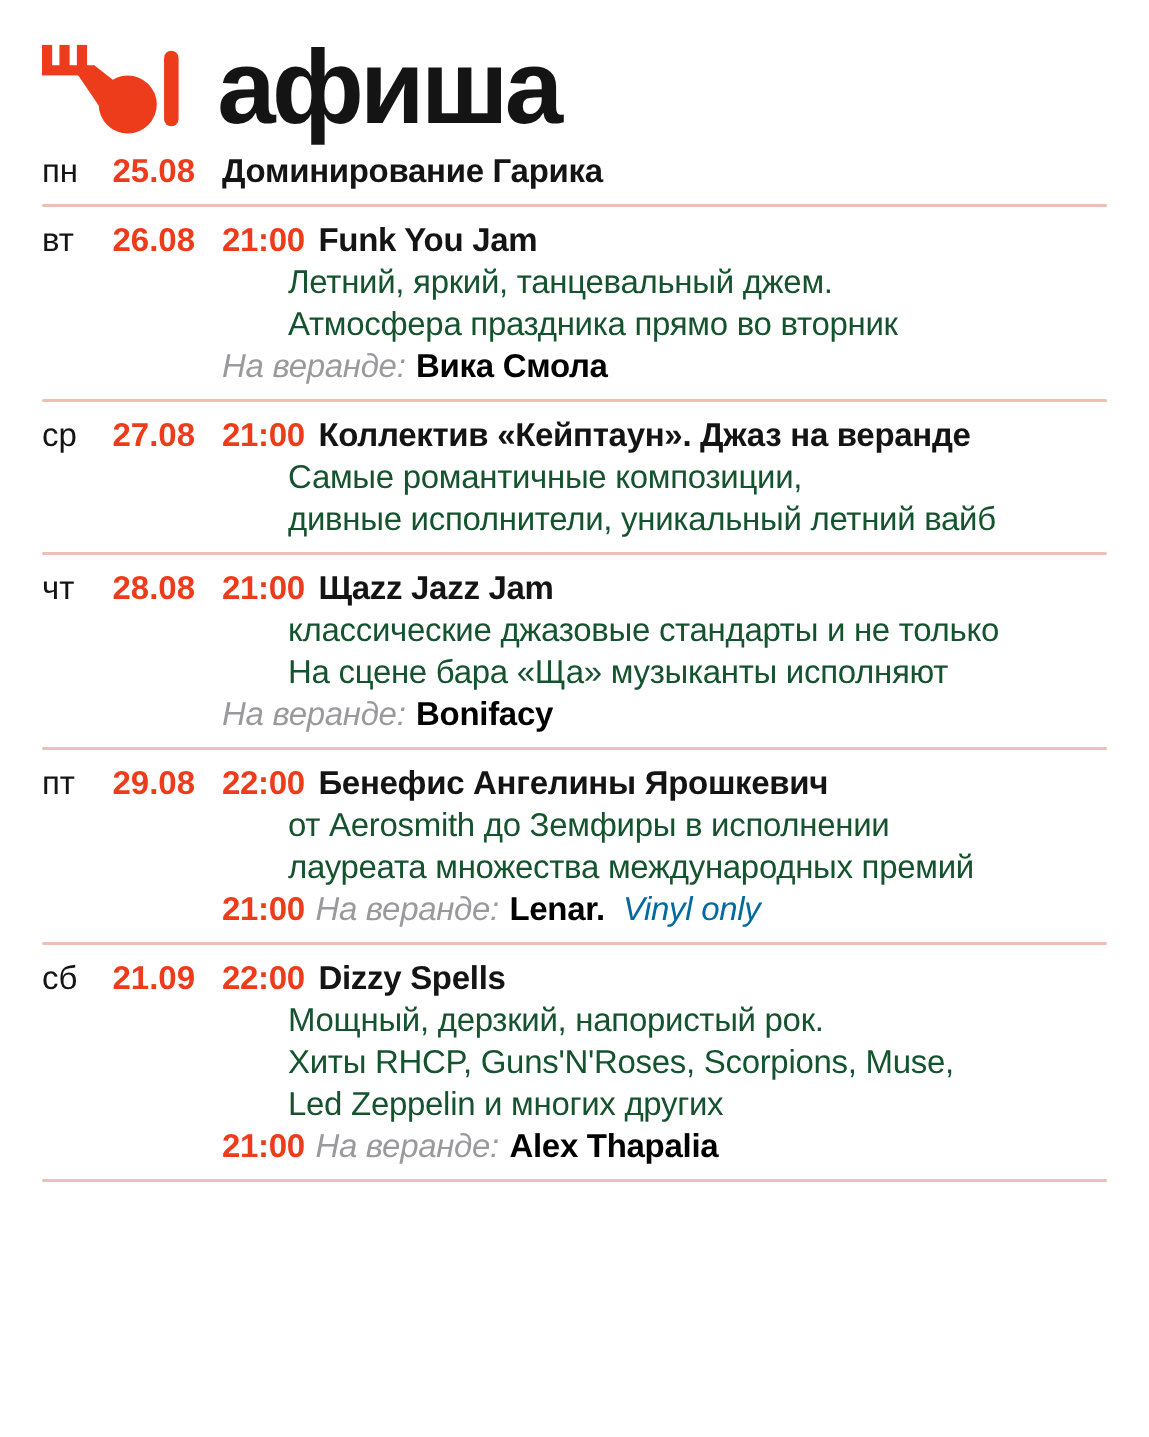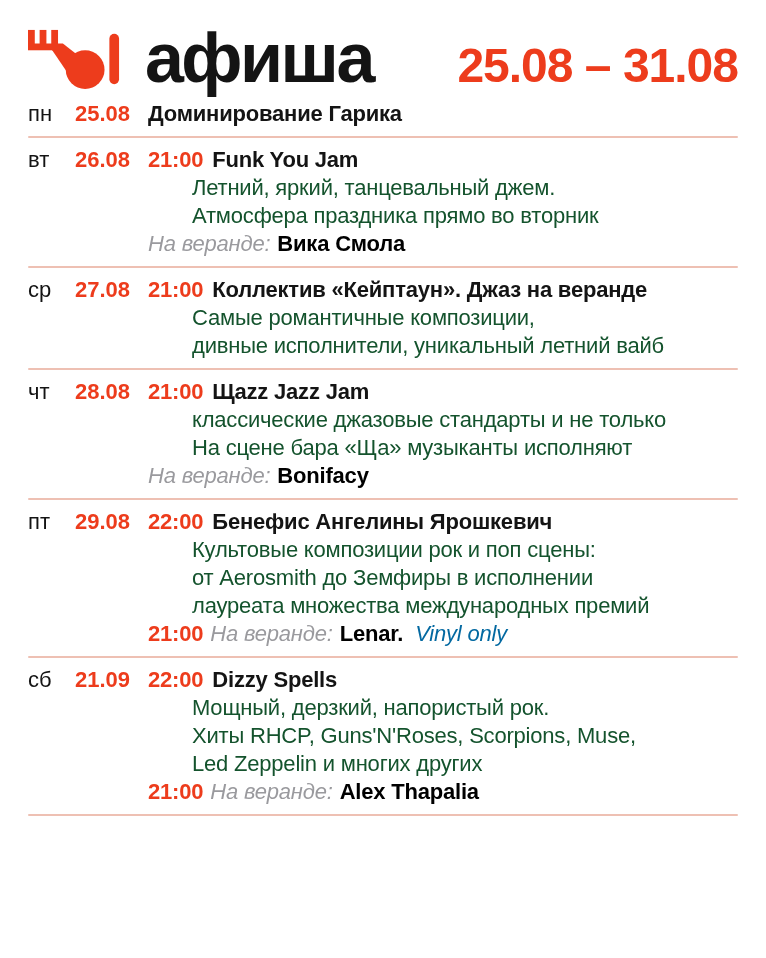--- a/index.html
+++ b/index.html
@@ -103,21 +103,20 @@
         <rect x="0" y="2" width="7" height="20"></rect>
         <rect x="12" y="2" width="7" height="20"></rect>
         <rect x="24" y="2" width="7" height="20"></rect>
         <rect x="0" y="16" width="31" height="7"></rect>
         <polygon points="25,16 36,16 64,38 46,54 25,23"></polygon>
         <circle cx="59" cy="43" r="20"></circle>
         <rect x="84" y="6" width="10" height="52" rx="5"></rect>
       </g>
     </svg>
     <div class="wordmark">афиша</div>
-    <div class="date-range">25.08 – 31.08</div>
   </div>
 
   <div class="events">
     <div class="event">
       <div class="day">пн</div>
       <div class="date">25.08</div>
       <div class="content">
         <div class="title"><span>Доминирование Гарика</span></div>
       </div>
     </div>
@@ -152,21 +151,20 @@
           <div class="desc">На сцене бара «Ща» музыканты исполняют</div>
           <div class="veranda"><span class="vlabel">На веранде:</span><span class="vname">Bonifacy</span></div>
         </div>
     </div>
   <div class="sep"></div>
     <div class="event">
       <div class="day">пт</div>
       <div class="date">29.08</div>
       <div class="content">
         <div class="title"><span class="time">22:00</span><span>Бенефис Ангелины Ярошкевич</span></div>
-      <div class="desc">Культовые композиции рок и поп сцены:</div>
           <div class="desc">от Aerosmith до Земфиры в исполнении</div>
           <div class="desc">лауреата множества международных премий</div>
           <div class="veranda"><span class="vtime">21:00</span><span class="vlabel">На веранде:</span><span class="vname">Lenar.</span><span class="vnote">Vinyl only</span></div>
         </div>
     </div>
   <div class="sep"></div>
     <div class="event">
       <div class="day">сб</div>
       <div class="date">21.09</div>
       <div class="content">

